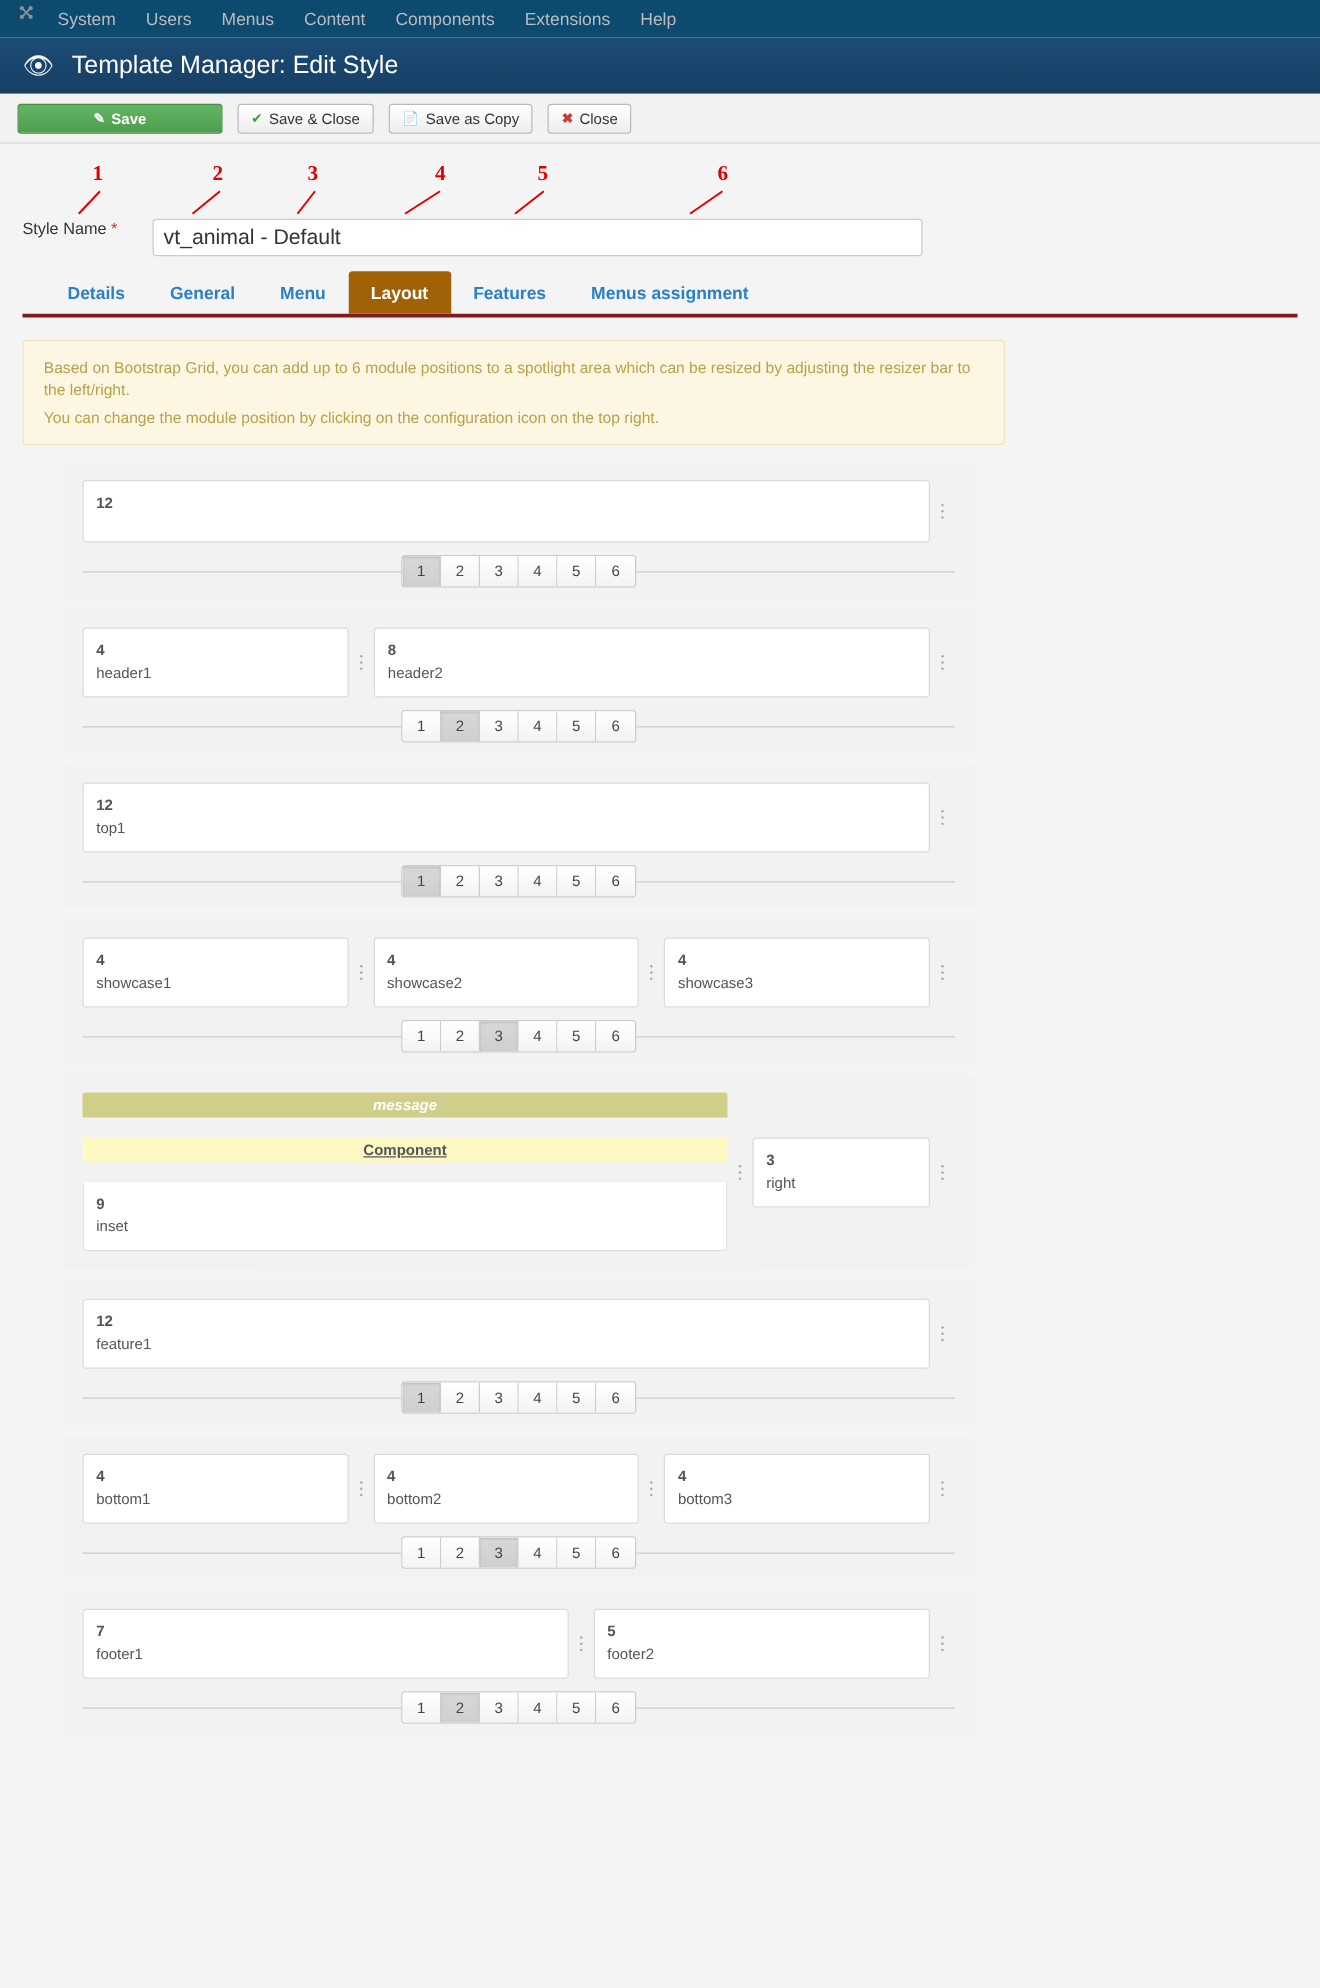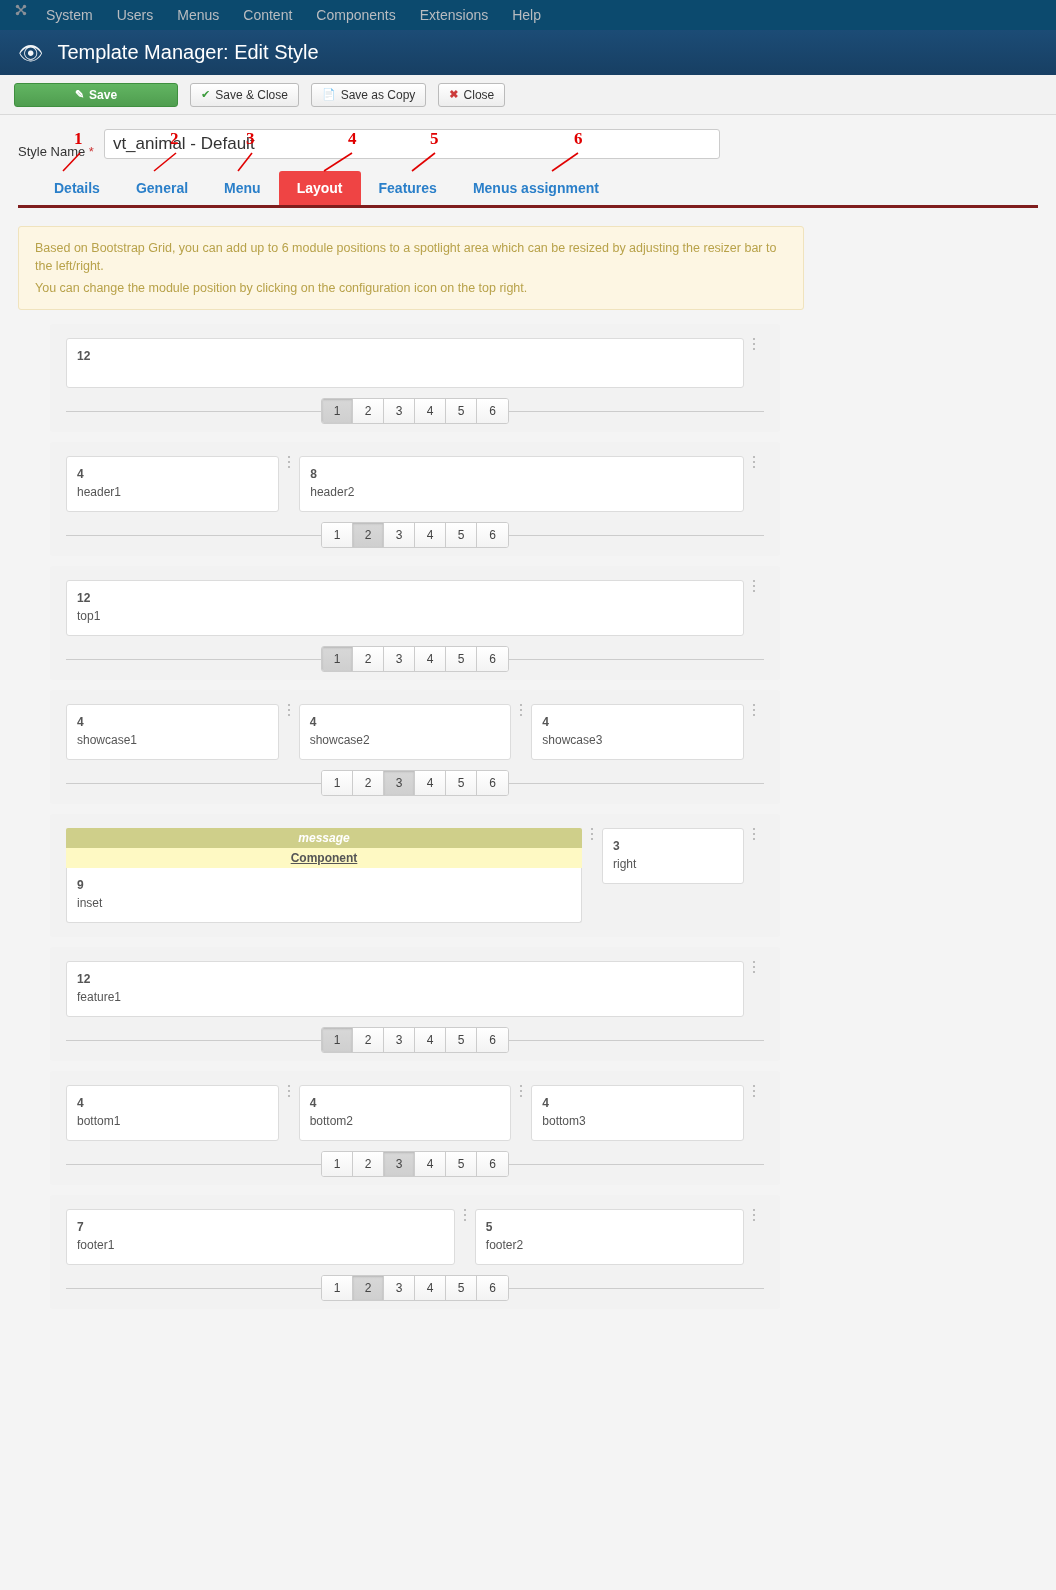--- a/index.html
+++ b/index.html
@@ -81,22 +81,23 @@
     font-weight: bold;
   }
   .btn .ic { font-size: 11px; }
   .btn-saveclose .ic { color: #3c9b3c; }
   .btn-close .ic { color: #cc3b3b; font-weight: bold; }
 
   
   .form-area { padding: 14px 18px 0 18px; position: relative; }
   .stylename-row {
     display: flex;
-    align-items: flex-end;
-    gap: 10px;
+    align-items: flex-start;
+    gap: 28px;
+    margin-top: 46px;
   }
   .stylename-label { font-size: 13px; color: #333; }
   .stylename-label .req { color: #cc3333; }
   .stylename-input {
     width: 616px;
     height: 30px;
     font-size: 17px;
     padding: 2px 8px;
     border: 1px solid #ccc;
     border-radius: 3px;
@@ -117,21 +118,21 @@
   .tab {
     font-size: 14px;
     font-weight: bold;
     color: #2a7fc9;
     padding: 9px 18px;
     cursor: pointer;
     background: transparent;
     border-radius: 3px 3px 0 0;
   }
   .tab.active {
-    background: #ef4444;
+    background: #a16207;
     color: #fff;
   }
 
   
   .annot-layer {
     position: absolute;
     left: 0; top: 0; right: 0; bottom: 0;
     pointer-events: none;
   }
   .annot-num {
@@ -165,21 +166,21 @@
     background: #f2f2f2;
     border-radius: 3px;
     margin-bottom: 10px;
     padding: 14px 16px 8px 16px;
     position: relative;
     width: 730px;
     margin-left: 32px;
   }
   .boxes {
     display: flex;
-    align-items: flex-start;
+    align-items: center;
     gap: 0;
   }
   .mbox {
     background: #fff;
     border: 1px solid #dcdcdc;
     border-radius: 3px;
     padding: 8px 10px 10px 10px;
     min-height: 50px;
     position: relative;
   }
@@ -245,21 +246,21 @@
   .pager span:last-child { border-right: none; }
   .pager span.on {
     background: linear-gradient(to bottom,#d8d8d8,#cfcfcf);
     box-shadow: inset 0 1px 2px rgba(0,0,0,.15);
   }
 
   
   .comp-col {
     display: flex;
     flex-direction: column;
-    gap: 0;
+    gap: 16px;
   }
   .msg-bar {
     background: #cfcf8a;
     color: #fff;
     font-style: italic;
     font-weight: bold;
     font-size: 12px;
     text-align: center;
     padding: 3px 0;
     border-radius: 2px 2px 0 0;

